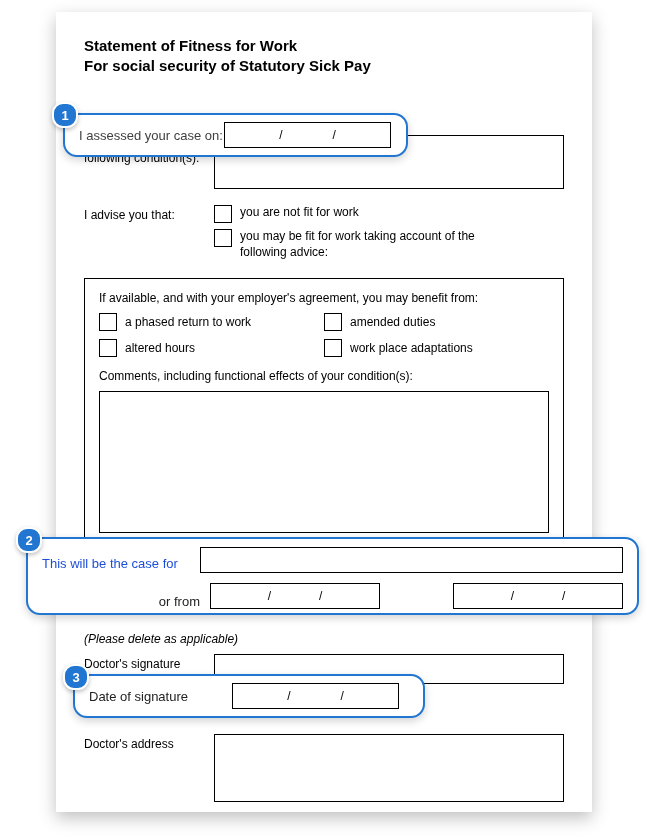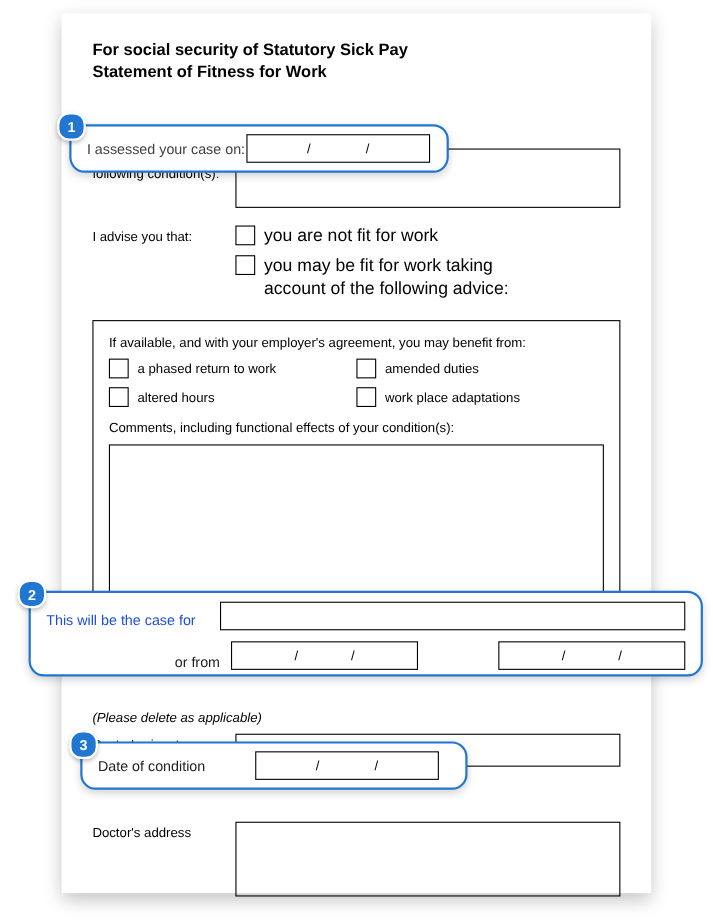--- a/index.html
+++ b/index.html
@@ -19,21 +19,21 @@
   .date-sep{display:inline-block;width:50px;text-align:center;}
   .date-wide{border:1px solid #000;width:168px;height:24px;display:flex;align-items:center;justify-content:center;font-size:12px;}
   .date-wide span{display:inline-block;width:48px;text-align:center;}
   .conditions-row{display:flex;margin-top:6px;}
   .conditions-lbl{flex:0 0 130px;font-size:12px;line-height:1.3;}
   .conditions-box{border:1px solid #000;flex:1;height:52px;}
   .advise-block{margin-top:16px;}
   .advise-row{display:flex;align-items:flex-start;}
   .chk{width:16px;height:16px;border:1px solid #000;flex:0 0 16px;margin-right:8px;margin-top:0;}
   .advise-opt{display:flex;margin-bottom:6px;}
-  .advise-text{font-size:16px;line-height:1.3;}
+  .advise-text{font-size:12px;line-height:1.3;}
   .options-panel{border:1px solid #000;margin-top:12px;padding:12px 14px 10px 14px;}
   .opt-grid{display:flex;flex-wrap:wrap;margin-top:8px;justify-content:flex-end;}
   .opt-item{width:50%;display:flex;align-items:center;margin-bottom:8px;font-size:12px;}
   .comments-box{border:1px solid #000;height:140px;margin-top:8px;}
   .case-lbl{display:block;padding-top:6px;font-size:13px;color:#1d4ed8;}
   .orfrom{display:block;text-align:right;padding-right:10px;padding-top:4px;font-size:13px;color:#222;}
   .sig-row{display:flex;margin-top:6px;}
   .sig-lbl{flex:0 0 130px;font-size:12px;padding-top:3px;}
   .sig-box{border:1px solid #000;flex:1;height:28px;}
   .addr-box{border:1px solid #000;flex:1;height:66px;}
@@ -60,22 +60,22 @@
   .c2-row2 .dates{display:flex;flex:1;justify-content:space-between;}
   .c3{left:73px;top:674px;width:352px;height:44px;display:flex;align-items:center;}
   .c3 .clabel{width:143px;font-size:13px;color:#222;}
   .italic{font-style:italic;}
 </style>
 </head>
 <body>
 <div class="stage">
 
   <div class="page">
+    <div class="title-line">Statement of Fitness for Work</div>
     <div class="title-line">For social security of Statutory Sick Pay</div>
-    <div class="title-line">Statement of Fitness for Work</div>
 
     <div class="spacer-sm"></div>
 
 
     <div style="height:40px;"></div>
 
     <div class="conditions-row">
       <div class="conditions-lbl">and, account of the following condition(s):</div>
       <div class="conditions-box"></div>
     </div>
@@ -172,21 +172,21 @@
             <span></span>
             <span style="width:auto;">/</span>
             <span></span>
         </div>
       </div>
     </div>
   </div>
 
   <div class="badge" style="left:63px;top:664px;">3</div>
   <div class="callout c3">
-    <div class="clabel">Date of condition</div>
+    <div class="clabel">Date of signature</div>
     <div class="date-box">
       <span class="date-sep"></span>
         <span>/</span>
         <span class="date-sep"></span>
         <span>/</span>
         <span class="date-sep"></span>
     </div>
   </div>
 
 </div>

